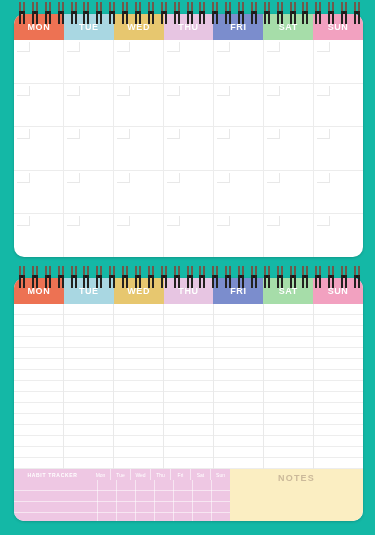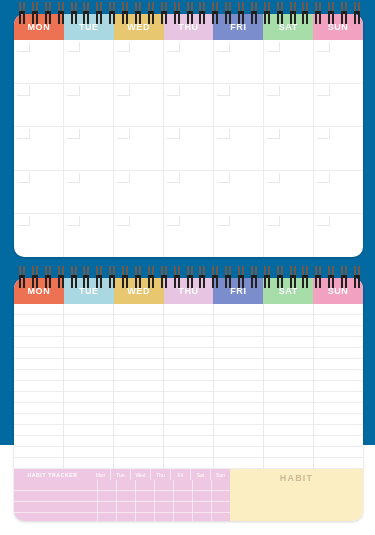--- a/index.html
+++ b/index.html
@@ -8,22 +8,22 @@
     background: #ffffff;
     width: 375px;
     height: 535px;
     overflow: hidden;
     font-family: "Liberation Sans", sans-serif;
   }
 
   #page {
     position: relative;
     width: 375px;
-    height: 445px;
-    background: #0369a1;
+    height: 535px;
+    background: #14b8a6;
   }
 
   
   .planner {
     position: absolute;
     background: #ffffff;
     border-radius: 10px;
     box-shadow: 0 1px 3px rgba(0,0,0,0.16), 0 0 1px rgba(0,0,0,0.10);
     overflow: hidden;
   }
@@ -670,21 +670,21 @@
               <div class="hcol"></div>
               <div class="hcol"></div>
               <div class="hcol"></div>
               <div class="hcol"></div>
               <div class="hcol"></div>
             </div>
         </div>
       </div>
 
       <div class="notes">
-        <div class="notes-title">HABIT</div>
+        <div class="notes-title">NOTES</div>
       </div>
     </div>
   </div>
 
   <div class="spiral" id="w-spiral" style="top:266px; height:22px;">
       <div class="ring" style="left: 19px;">
         <div class="wire-top"></div>
         <div class="wire-top2"></div>
         <div class="wire-cross"></div>
         <div class="wire-bot"></div>

